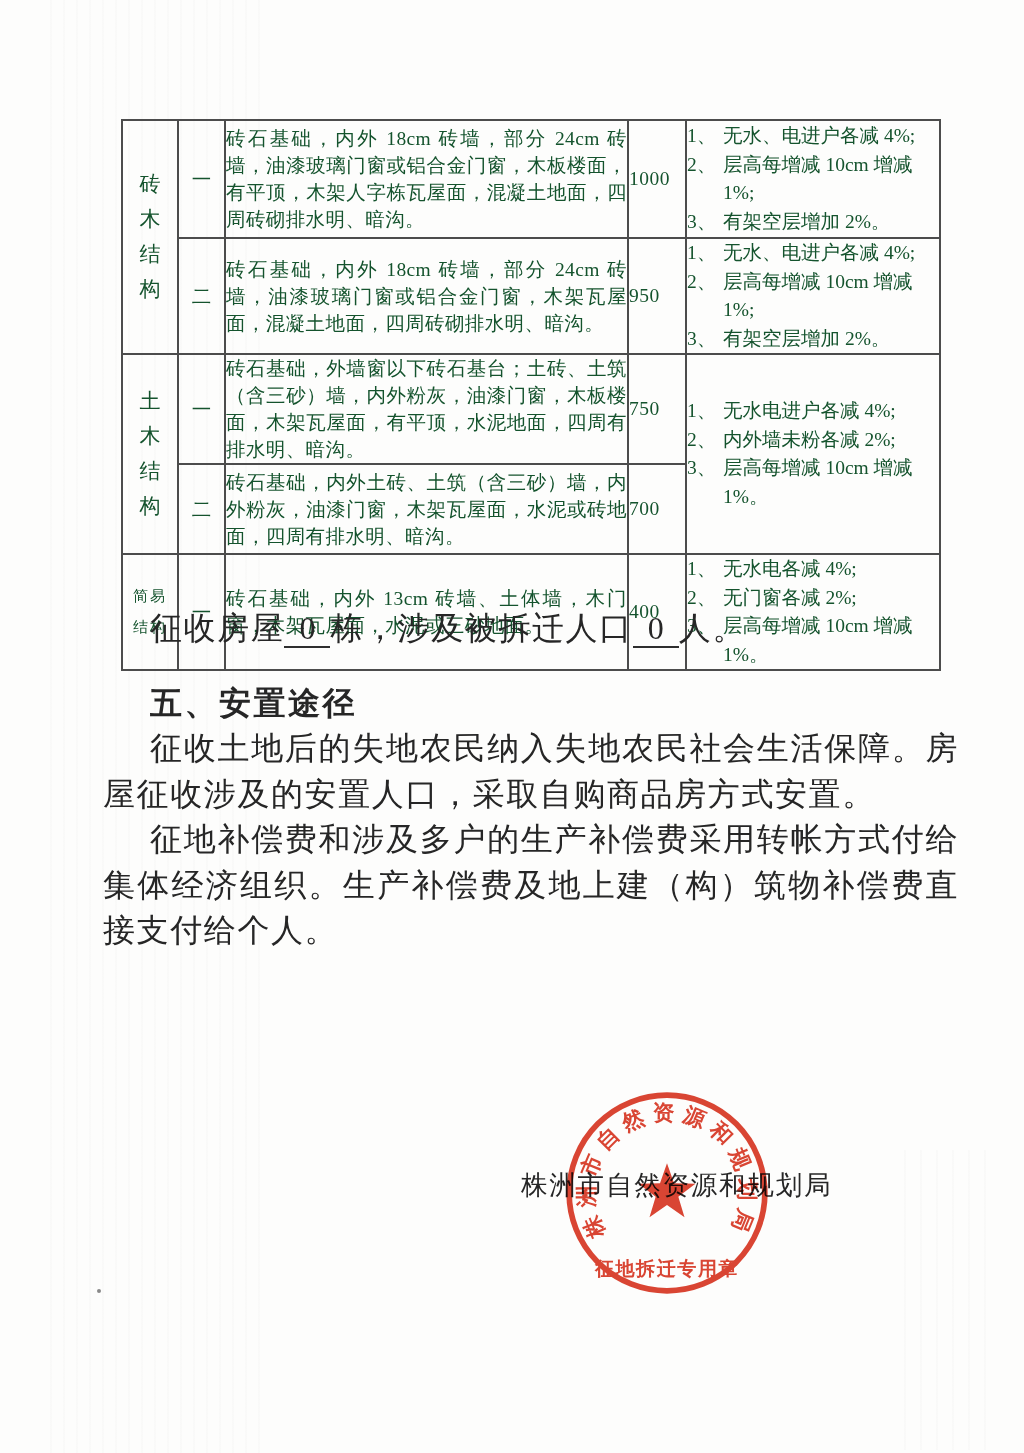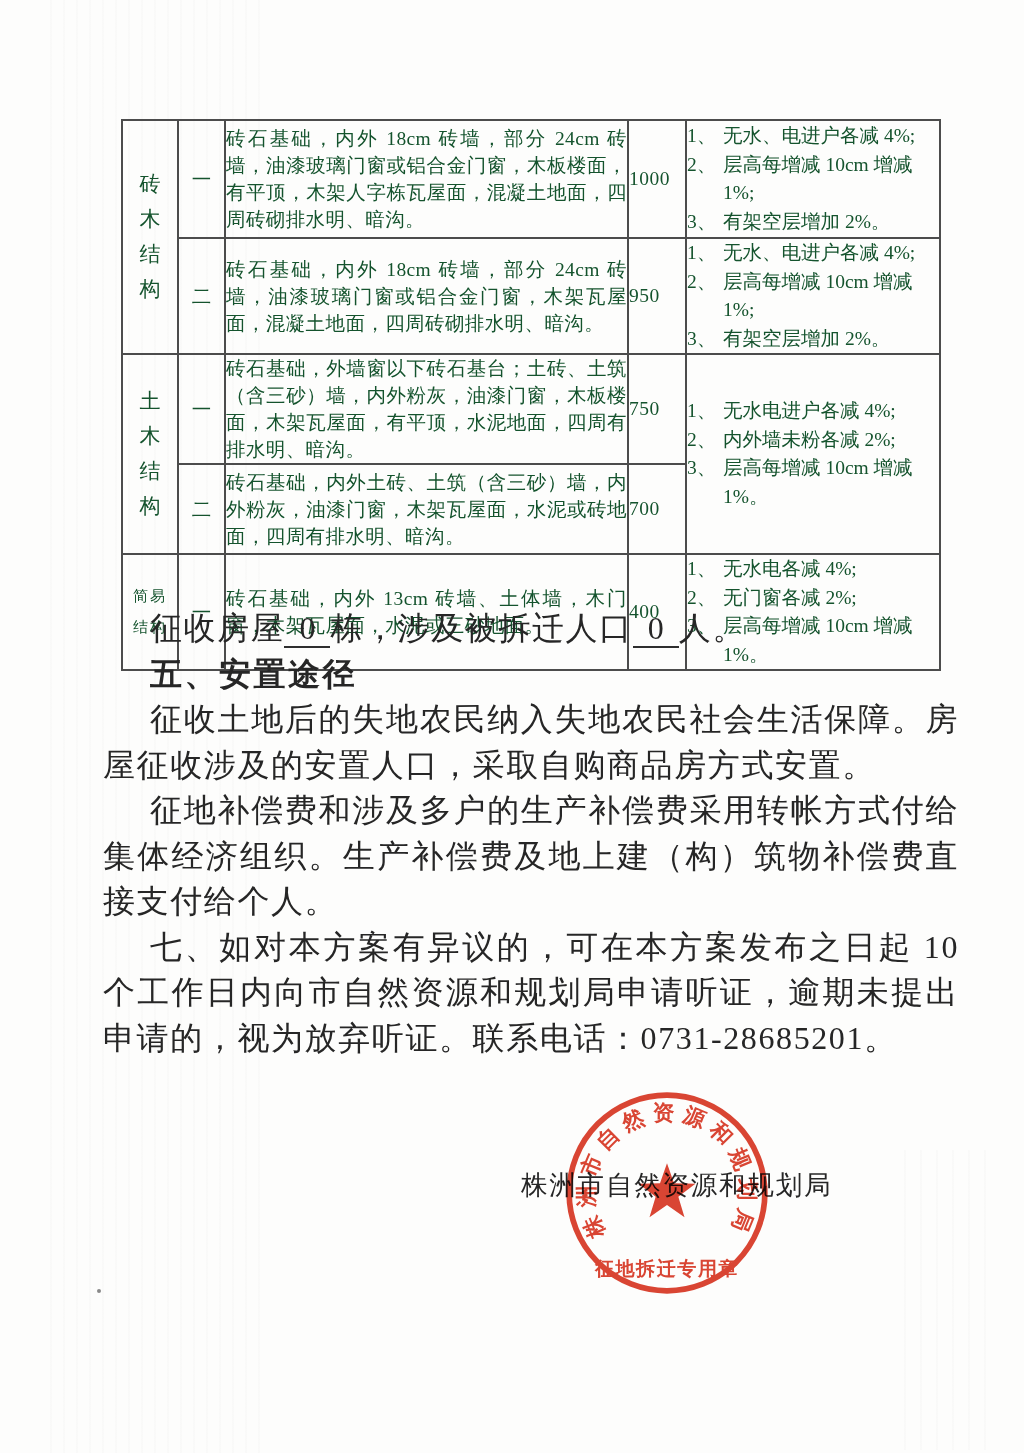--- a/index.html
+++ b/index.html
@@ -41,21 +41,21 @@
   .note-item { display:flex; }
   .note-item .nn { width:36px; flex:0 0 36px; }
   .note-item .nt { flex:1; }
 
   
   .content {
     position:absolute; left:103px; top:606px; width:856px;
     font-size:32px; line-height:45.5px; letter-spacing:1.6px;
   }
   .content p { margin:0; text-align:justify; text-indent:47px; }
-  .content p.hd { font-weight:bold; text-align:left; letter-spacing:2.5px; }
+  .content p.hd { font-weight:bold; text-align:left; letter-spacing:2.5px;margin-top:29px; }
   .uline { border-bottom:2px solid #2e2e2e; padding:0 15px; letter-spacing:0; }
 
   
   .sig-org  { position:absolute; left:521px; top:1167px; font-size:26.5px; letter-spacing:1.8px; white-space:nowrap; }
   .sig-date { position:absolute; left:551px; top:1220px; font-size:26.5px; letter-spacing:2.5px; white-space:nowrap; }
 
   
   .seal {
     position:absolute; left:564px; top:1090px; width:206px; height:206px;
     mix-blend-mode:multiply; opacity:.95;
@@ -172,21 +172,20 @@
         </td>
       </tr>
     </tbody>
   </table>
 
   <div class="content">
     <p><span>征收房屋</span><span class="uline">0</span><span>栋，涉及被拆迁人口</span><span class="uline">0</span><span>人。</span></p>
     <p class="hd">五、安置途径</p>
     <p>征收土地后的失地农民纳入失地农民社会生活保障。房屋征收涉及的安置人口，采取自购商品房方式安置。</p>
     <p>征地补偿费和涉及多户的生产补偿费采用转帐方式付给集体经济组织。生产补偿费及地上建（构）筑物补偿费直接支付给个人。</p>
-    <p>七、如对本方案有异议的，可在本方案发布之日起 10 个工作日内向市自然资源和规划局申请听证，逾期未提出申请的，视为放弃听证。联系电话：0731-28685201。</p>
   </div>
 
   <div class="sig-org">株洲市自然资源和规划局</div>
 
   <svg class="seal" viewBox="0 0 200 200">
     <circle cx="100" cy="100" r="95" fill="none" stroke-width="5.5" stroke="#d93b28"></circle>
     <polygon points="100,71 106.8,90.6 127.6,91.0 111.0,103.6 117.0,123.5 100,111.6 83.0,123.5 89.0,103.6 72.4,91.0 93.2,90.6" fill="#d93b28"></polygon>
     <defs>
       <path id="seal-arc-path" d="M 41.8 140.7 A 71 71 0 1 1 158.2 140.7" fill="none"></path>
     </defs>

